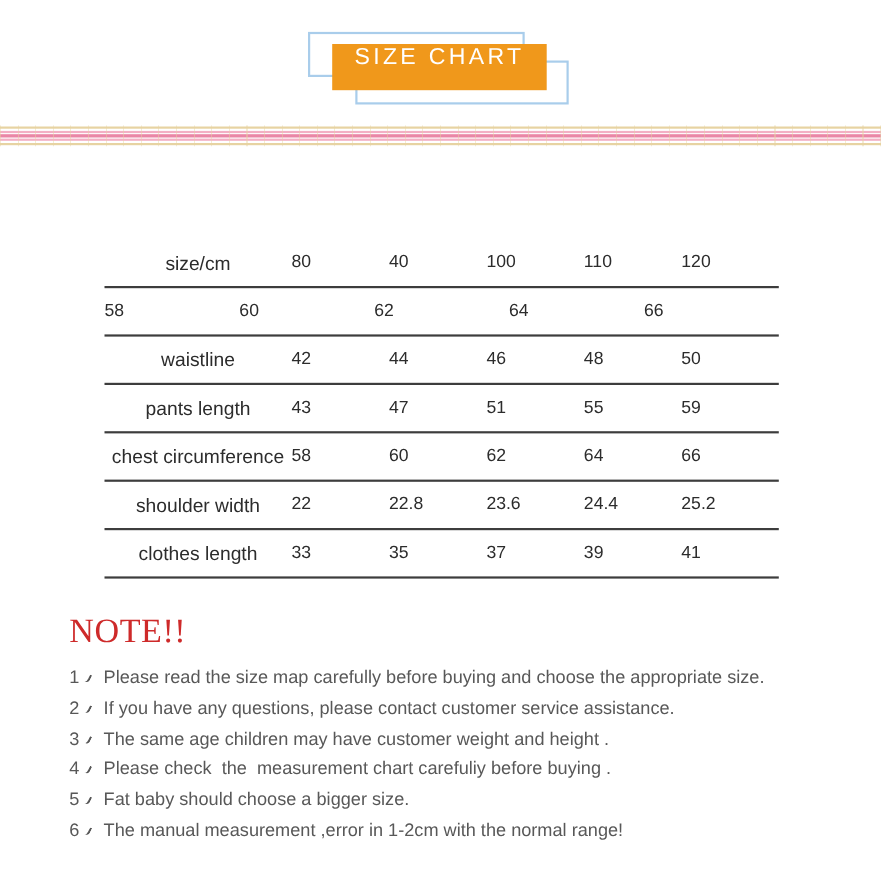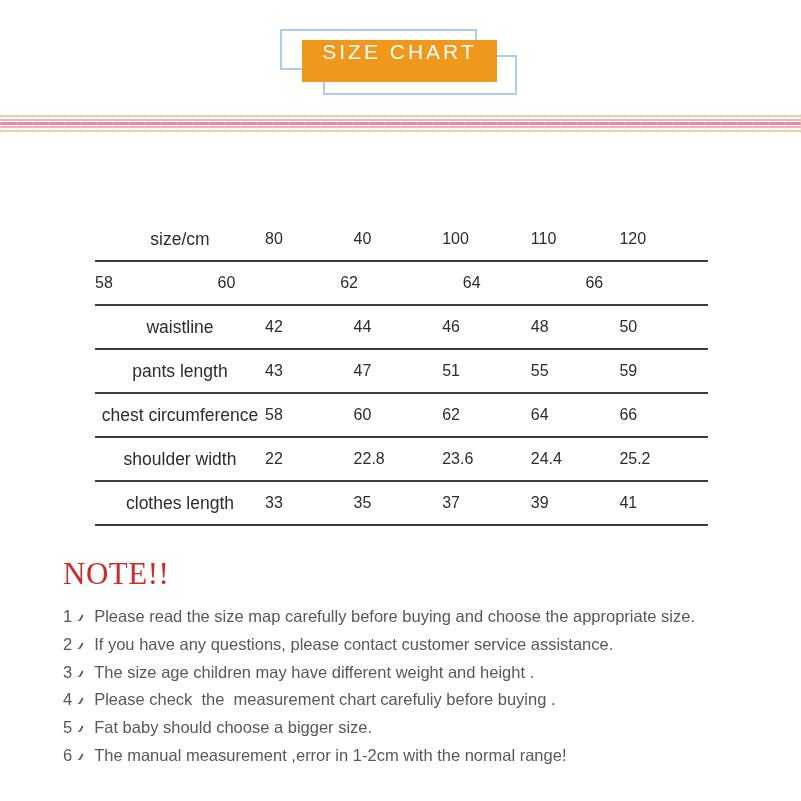--- a/index.html
+++ b/index.html
@@ -160,21 +160,21 @@
           <span class="note-txt">Please read the size map carefully before buying and choose the appropriate size.</span>
       </div>
       <div class="note-item">
         <span class="note-num">2</span>
           <span class="enum-mark"></span>
           <span class="note-txt">If you have any questions, please contact customer service assistance.</span>
       </div>
       <div class="note-item">
         <span class="note-num">3</span>
           <span class="enum-mark"></span>
-          <span class="note-txt">The size age children may have different weight and height .</span>
+          <span class="note-txt">The same age children may have customer weight and height .</span>
       </div>
       <div class="note-item">
         <span class="note-num">4</span>
           <span class="enum-mark"></span>
           <span class="note-txt">Please check  the  measurement chart carefuliy before buying .</span>
       </div>
       <div class="note-item">
         <span class="note-num">5</span>
           <span class="enum-mark"></span>
           <span class="note-txt">Fat baby should choose a bigger size.</span>

